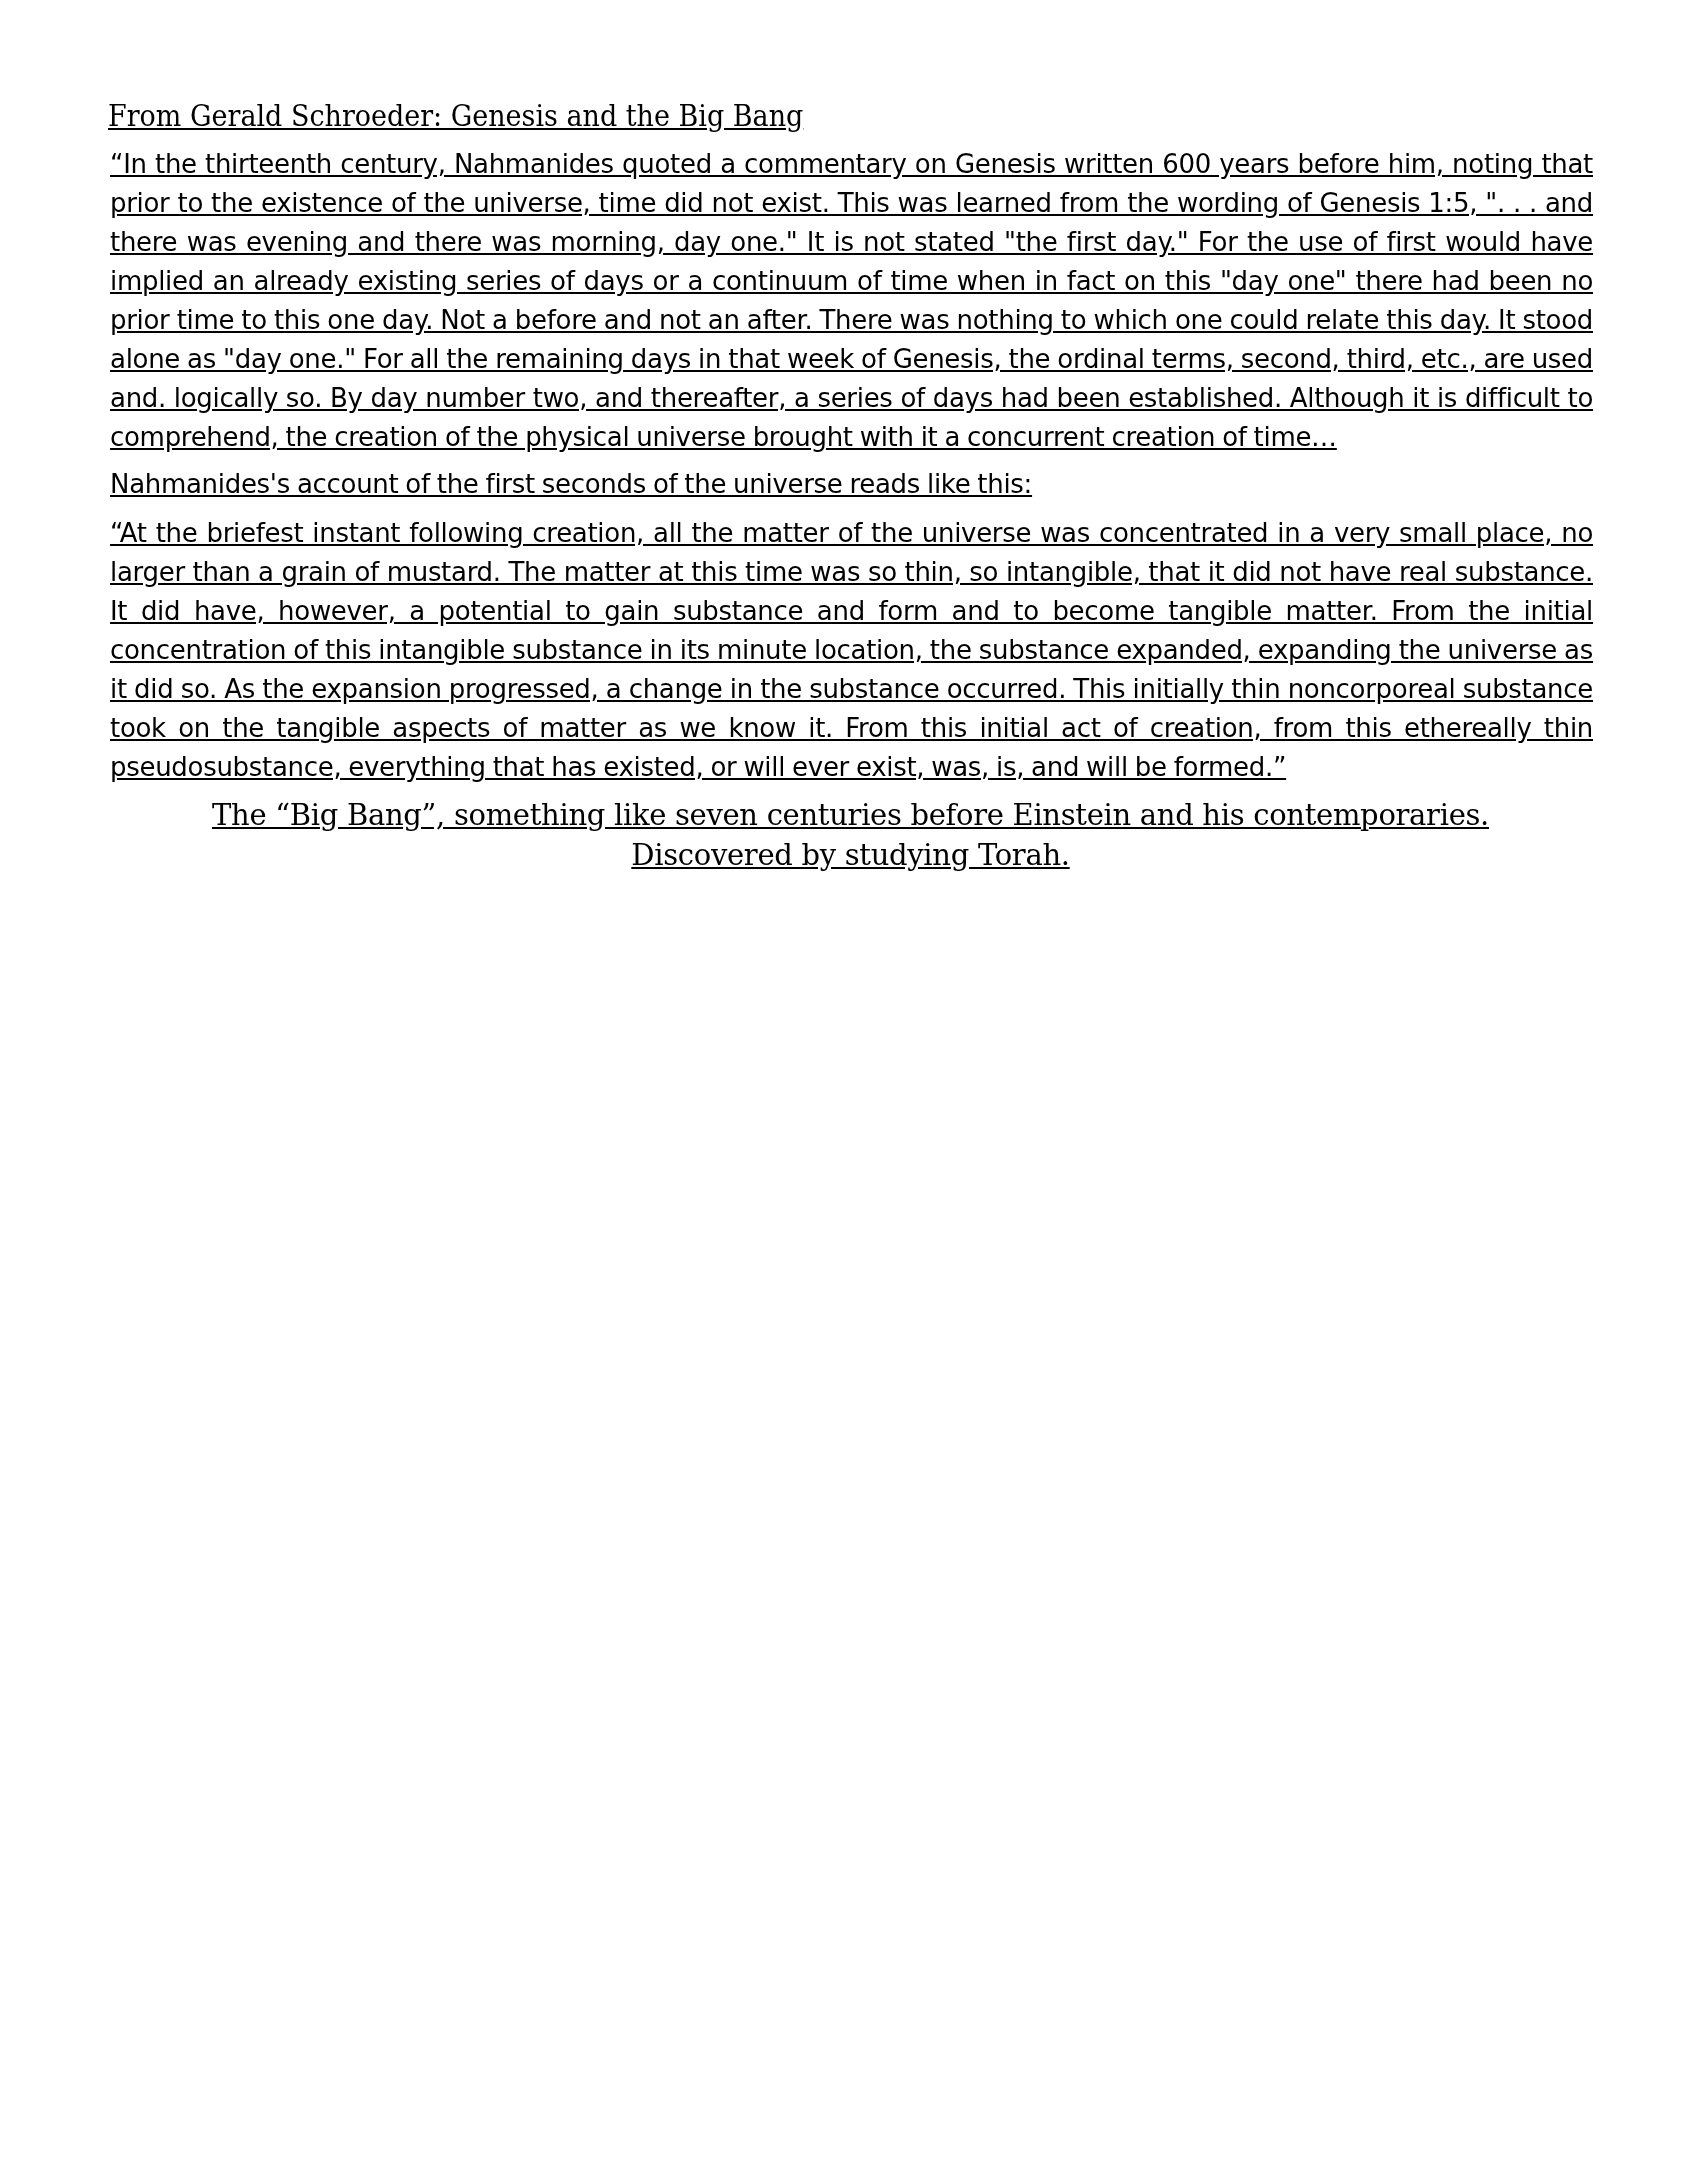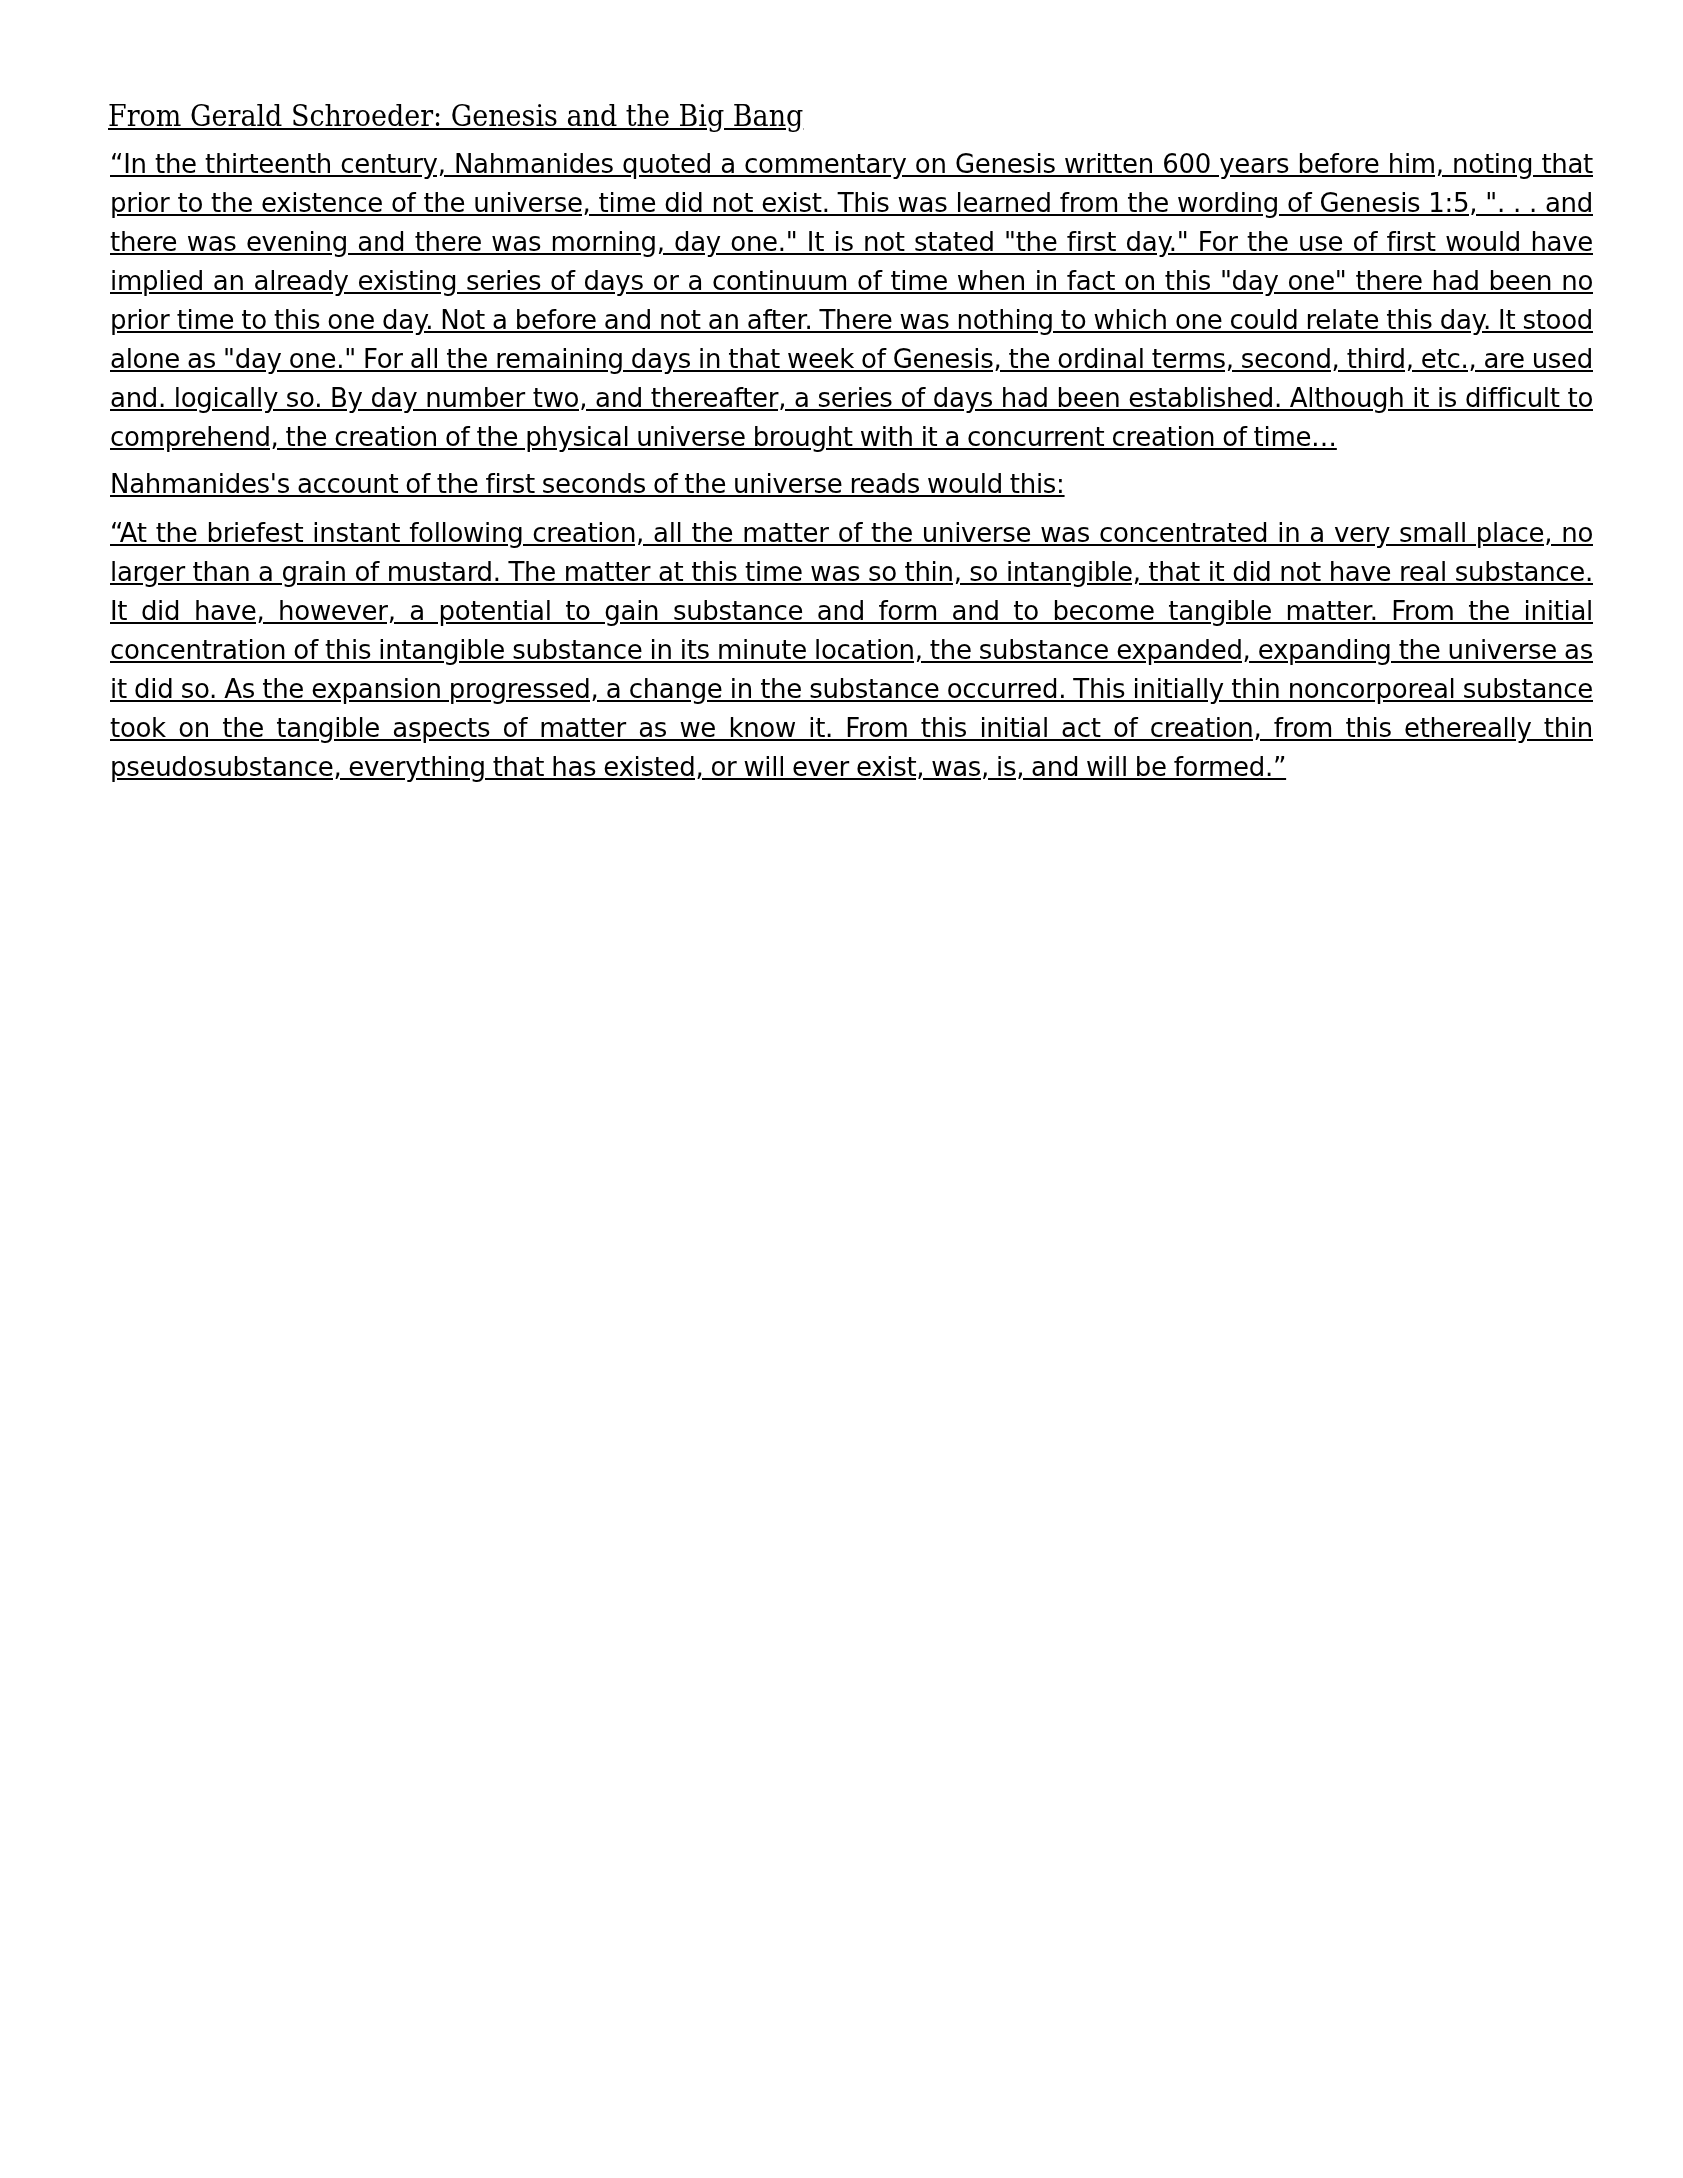--- a/index.html
+++ b/index.html
@@ -57,18 +57,22 @@
     }
   </style>
 </head>
 <body>
 
 <div class="page">
   <h1 class="heading">From Gerald Schroeder: Genesis and the Big Bang</h1>
 
   <p class="para">“In the thirteenth century, Nahmanides quoted a commentary on Genesis written 600 years before him, noting that prior to the existence of the universe, time did not exist. This was learned from the wording of Genesis 1:5, ". . . and there was evening and there was morning, day one." It is not stated "the first day." For the use of first would have implied an already existing series of days or a continuum of time when in fact on this "day one" there had been no prior time to this one day. Not a before and not an after. There was nothing to which one could relate this day. It stood alone as "day one." For all the remaining days in that week of Genesis, the ordinal terms, second, third, etc., are used and. logically so. By day number two, and thereafter, a series of days had been established. Although it is difficult to comprehend, the creation of the physical universe brought with it a concurrent creation of time…</p>
 
-  <p class="para lead-in">Nahmanides's account of the first seconds of the universe reads would this:</p>
+  <p class="para lead-in">Nahmanides's account of the first seconds of the universe reads like this:</p>
 
   <p class="para">“At the briefest instant following creation, all the matter of the universe was concentrated in a very small place, no larger than a grain of mustard. The matter at this time was so thin, so intangible, that it did not have real substance. It did have, however, a potential to gain substance and form and to become tangible matter. From the initial concentration of this intangible substance in its minute location, the substance expanded, expanding the universe as it did so. As the expansion progressed, a change in the substance occurred. This initially thin noncorporeal substance took on the tangible aspects of matter as we know it. From this initial act of creation, from this ethereally thin pseudosubstance, everything that has existed, or will ever exist, was, is, and will be formed.”</p>
 
+  <div class="closing">
+    <span>The “Big Bang”, something like seven centuries before Einstein and his contemporaries.</span>
+    <span>Discovered by studying Torah.</span>
+  </div>
 </div>
 
 
 </body></html>

